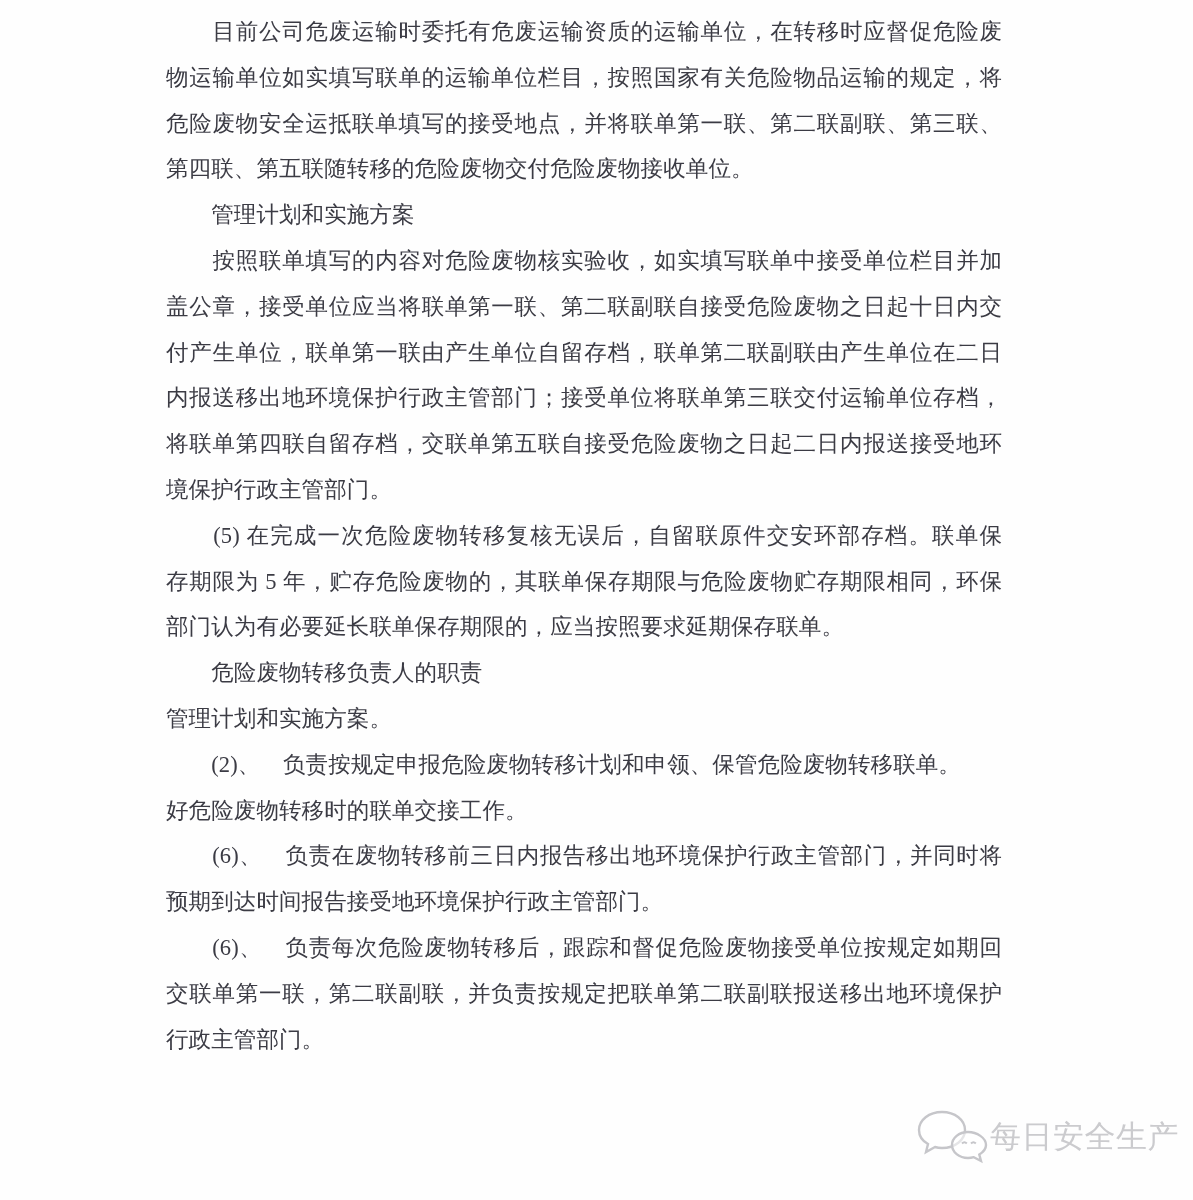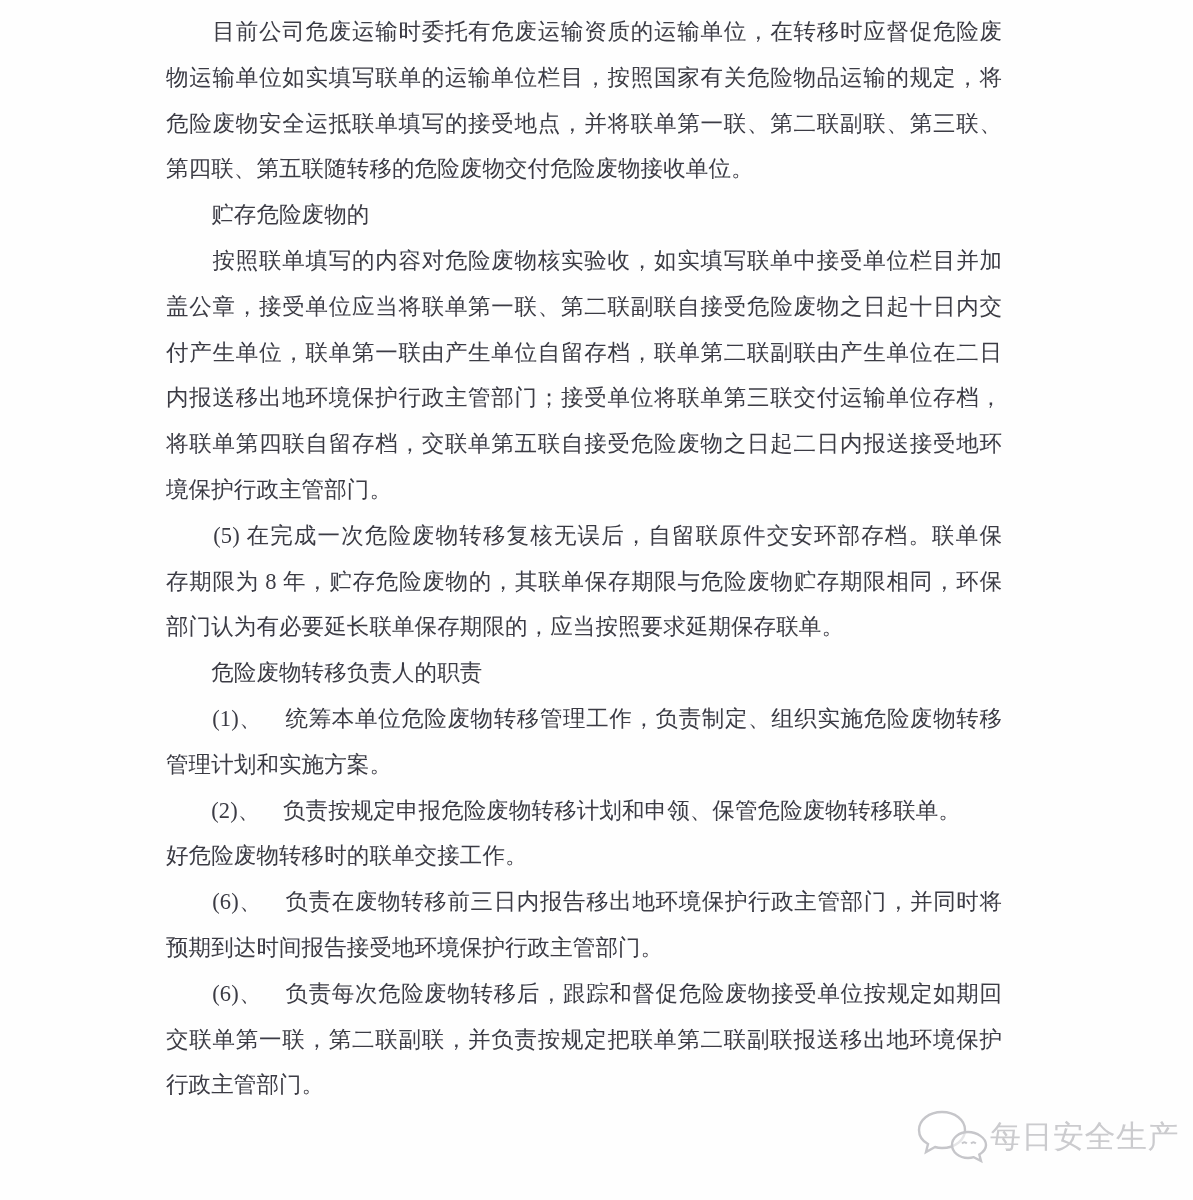--- a/index.html
+++ b/index.html
@@ -87,40 +87,39 @@
   </div>
 
   <div class="text-column" id="doc">
       <div class="paragraph">
         <div class="text-line">　　目前公司危废运输时委托有危废运输资质的运输单位，在转移时应督促危险废</div>
         <div class="text-line">物运输单位如实填写联单的运输单位栏目，按照国家有关危险物品运输的规定，将</div>
         <div class="text-line">危险废物安全运抵联单填写的接受地点，并将联单第一联、第二联副联、第三联、</div>
         <div class="text-line">第四联、第五联随转移的危险废物交付危险废物接收单位。</div>
       </div>
       <div class="paragraph">
-        <div class="text-line">　　贮存危险废物的</div>
+        <div class="text-line">　　管理计划和实施方案</div>
       </div>
       <div class="paragraph">
         <div class="text-line">　　按照联单填写的内容对危险废物核实验收，如实填写联单中接受单位栏目并加</div>
         <div class="text-line">盖公章，接受单位应当将联单第一联、第二联副联自接受危险废物之日起十日内交</div>
         <div class="text-line">付产生单位，联单第一联由产生单位自留存档，联单第二联副联由产生单位在二日</div>
         <div class="text-line">内报送移出地环境保护行政主管部门；接受单位将联单第三联交付运输单位存档，</div>
         <div class="text-line">将联单第四联自留存档，交联单第五联自接受危险废物之日起二日内报送接受地环</div>
         <div class="text-line">境保护行政主管部门。</div>
       </div>
       <div class="paragraph">
         <div class="text-line">　　(5) 在完成一次危险废物转移复核无误后，自留联原件交安环部存档。联单保</div>
-        <div class="text-line">存期限为 8 年，贮存危险废物的，其联单保存期限与危险废物贮存期限相同，环保</div>
+        <div class="text-line">存期限为 5 年，贮存危险废物的，其联单保存期限与危险废物贮存期限相同，环保</div>
         <div class="text-line">部门认为有必要延长联单保存期限的，应当按照要求延期保存联单。</div>
       </div>
       <div class="paragraph">
         <div class="text-line">　　危险废物转移负责人的职责</div>
       </div>
       <div class="paragraph">
-        <div class="text-line">　　(1)、　统筹本单位危险废物转移管理工作，负责制定、组织实施危险废物转移</div>
         <div class="text-line">管理计划和实施方案。</div>
       </div>
       <div class="paragraph">
         <div class="text-line">　　(2)、　负责按规定申报危险废物转移计划和申领、保管危险废物转移联单。</div>
       </div>
       <div class="paragraph">
         <div class="text-line">好危险废物转移时的联单交接工作。</div>
       </div>
       <div class="paragraph">
         <div class="text-line">　　(6)、　负责在废物转移前三日内报告移出地环境保护行政主管部门，并同时将</div>

